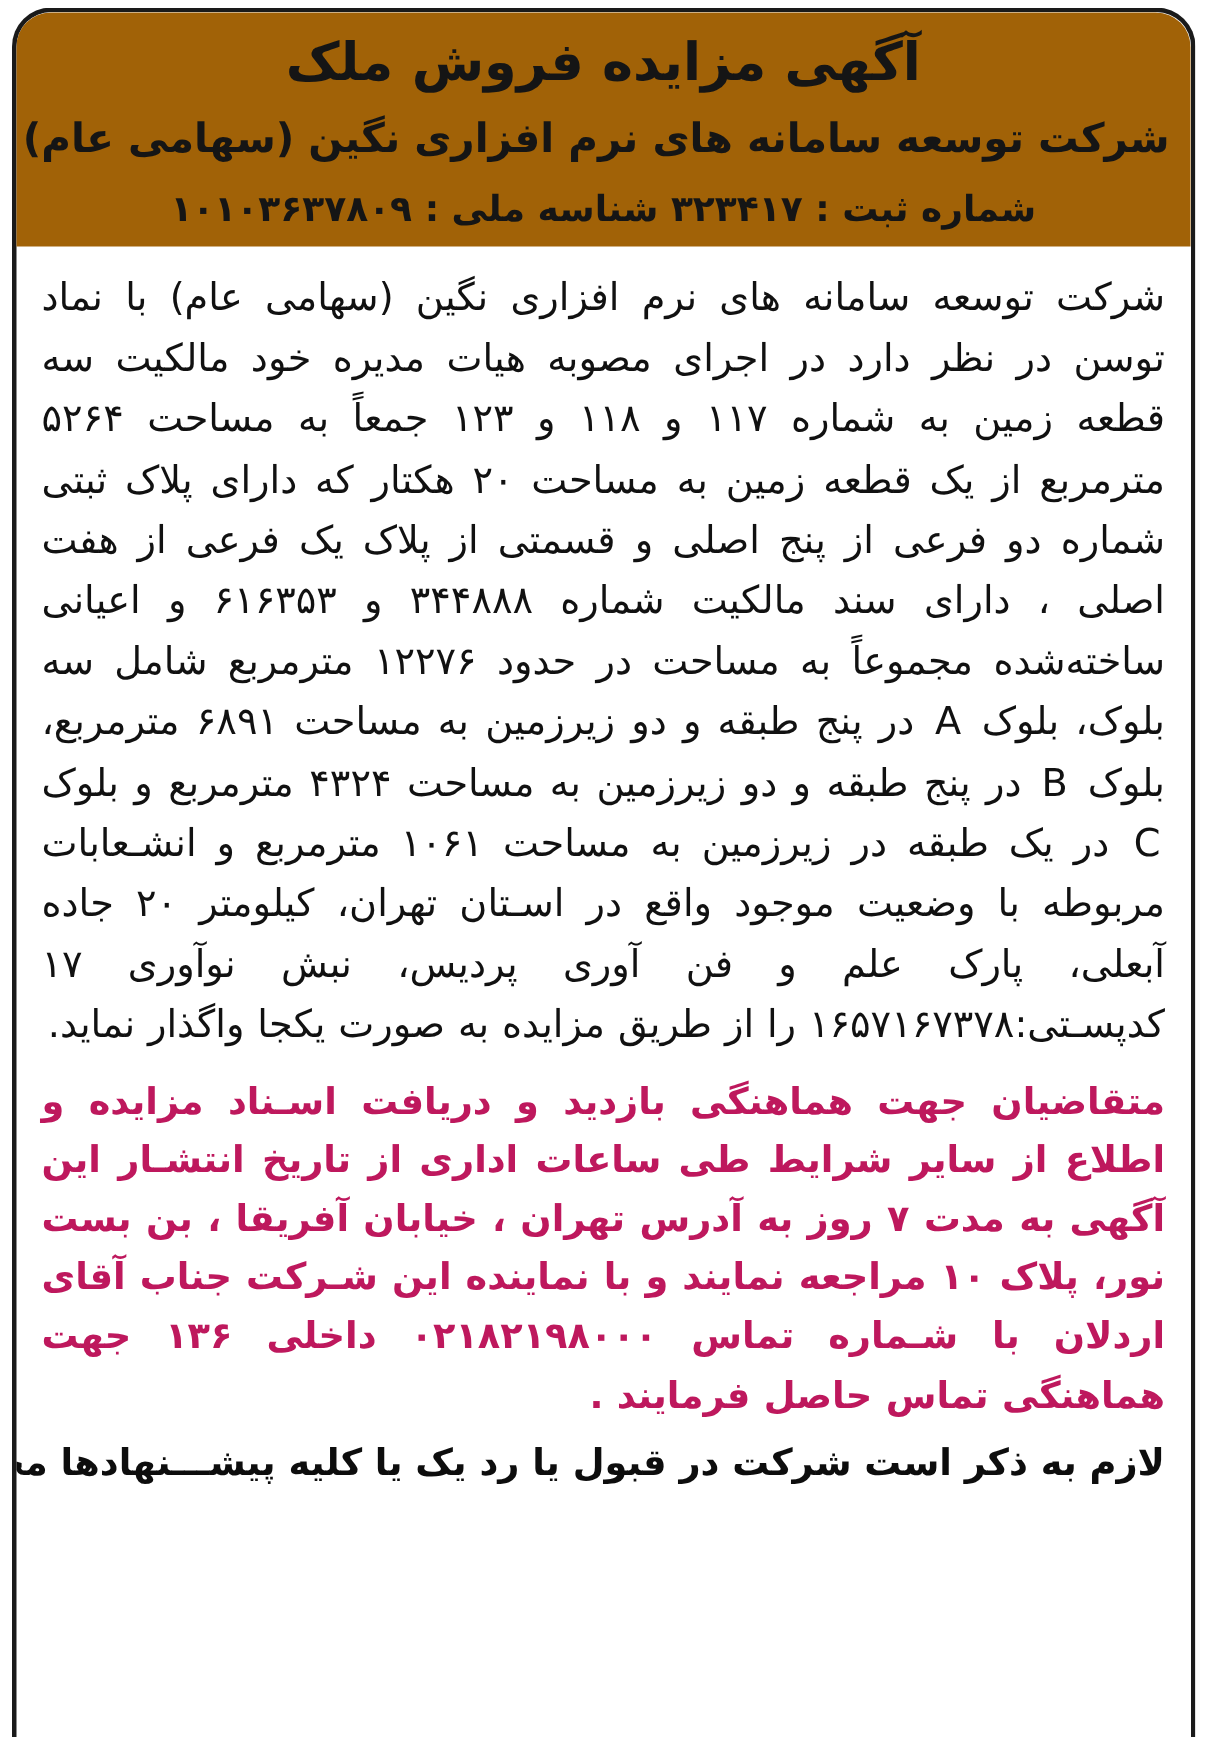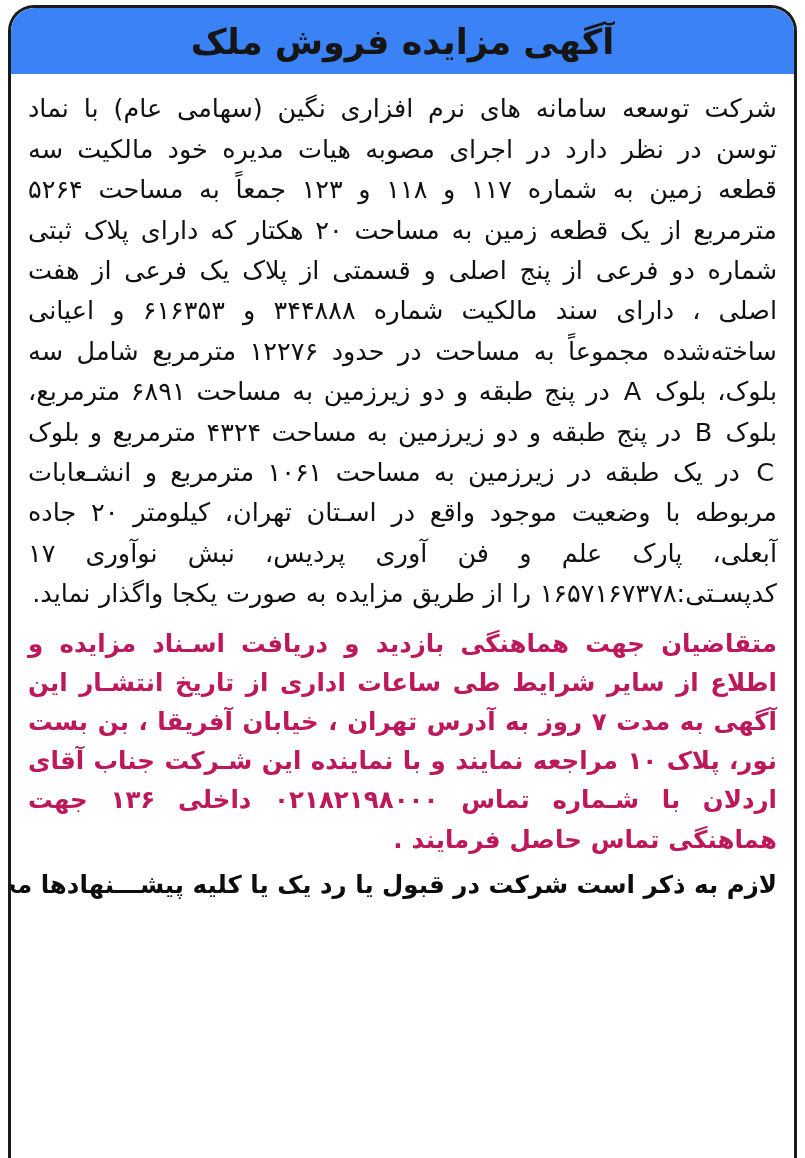--- a/index.html
+++ b/index.html
@@ -27,21 +27,21 @@
     border-top: 3px solid #1a1a1a;
     border-bottom: none;
     border-top-left-radius: 26px;
     border-top-right-radius: 26px;
     background: #ffffff;
     overflow: hidden;
   }
 
   
   .header {
-    background: #3b82f6;
+    background: #a16207;
     padding: 10px 14px 8px 14px;
     text-align: center;
     border-top-left-radius: 23px;
     border-top-right-radius: 23px;
   }
 
   .header-title {
     font-size: 35px;
     font-weight: bold;
     color: #151515;
@@ -127,20 +127,27 @@
 
   .num { unicode-bidi: isolate; }
 </style>
 </head>
 <body>
 
 <div class="ad-frame">
 
   <div class="header">
     <div class="header-title">آگهی مزایده فروش ملک</div>
+    <div class="header-company">شرکت توسعه سامانه های نرم افزاری نگین (سهامی عام)</div>
+    <div class="header-ids">
+      <span class="seg">شماره ثبت :</span>
+      <span class="seg num">۳۲۳۴۱۷</span>
+      <span class="seg">شناسه ملی :</span>
+      <span class="seg num">۱۰۱۰۳۶۳۷۸۰۹</span>
+    </div>
   </div>
 
   <div class="body">
 
     <p class="para last-line-right"><span>شرکت توسعه سامانه های نرم افزاری نگین (سهامی عام) با نماد توسن در نظر دارد در اجرای مصوبه هیات مدیره خود مالکیت سه قطعه زمین به شماره ۱۱۷ و ۱۱۸ و ۱۲۳ جمعاً به مساحت ۵۲۶۴ مترمربع از یک قطعه زمین به مساحت ۲۰ هکتار که دارای پلاک ثبتی شماره دو فرعی از پنج اصلی و قسمتی از پلاک یک فرعی از هفت اصلی ، دارای سند مالکیت شماره ۳۴۴۸۸۸ و ۶۱۶۳۵۳ و اعیانی ساخته‌شده مجموعاً به مساحت در حدود ۱۲۲۷۶ مترمربع شامل سه بلوک، بلوک </span><span class="latin">A</span><span> در پنج طبقه و دو زیرزمین به مساحت ۶۸۹۱ مترمربع، بلوک </span><span class="latin">B</span><span> در پنج طبقه و دو زیرزمین به مساحت ۴۳۲۴ مترمربع و بلوک </span><span class="latin">C</span><span> در یک طبقه در زیرزمین به مساحت ۱۰۶۱ مترمربع و انشـعابات مربوطه با وضعیت موجود واقع در اسـتان تهران، کیلومتر ۲۰ جاده آبعلی، پارک علم و فن آوری پردیس، نبش نوآوری ۱۷ کدپسـتی:۱۶۵۷۱۶۷۳۷۸ را از طریق مزایده به صورت یکجا واگذار نماید.</span></p>
 
     <p class="para-bold last-line-right">متقاضیان جهت هماهنگی بازدید و دریافت اسـناد مزایده و اطلاع از سایر شرایط طی ساعات اداری از تاریخ انتشـار این آگهی به مدت ۷ روز به آدرس تهران ، خیابان آفریقا ، بن بست نور، پلاک ۱۰ مراجعه نمایند و با نماینده این شـرکت جناب آقای اردلان  با شـماره تماس ۰۲۱۸۲۱۹۸۰۰۰ داخلی ۱۳۶ جهت هماهنگی تماس حاصل فرمایند .</p>
 
     <p class="para-final">لازم به ذکر است شرکت در قبول یا رد یک یا کلیه پیشـــنهادها مختار است.</p>
 

